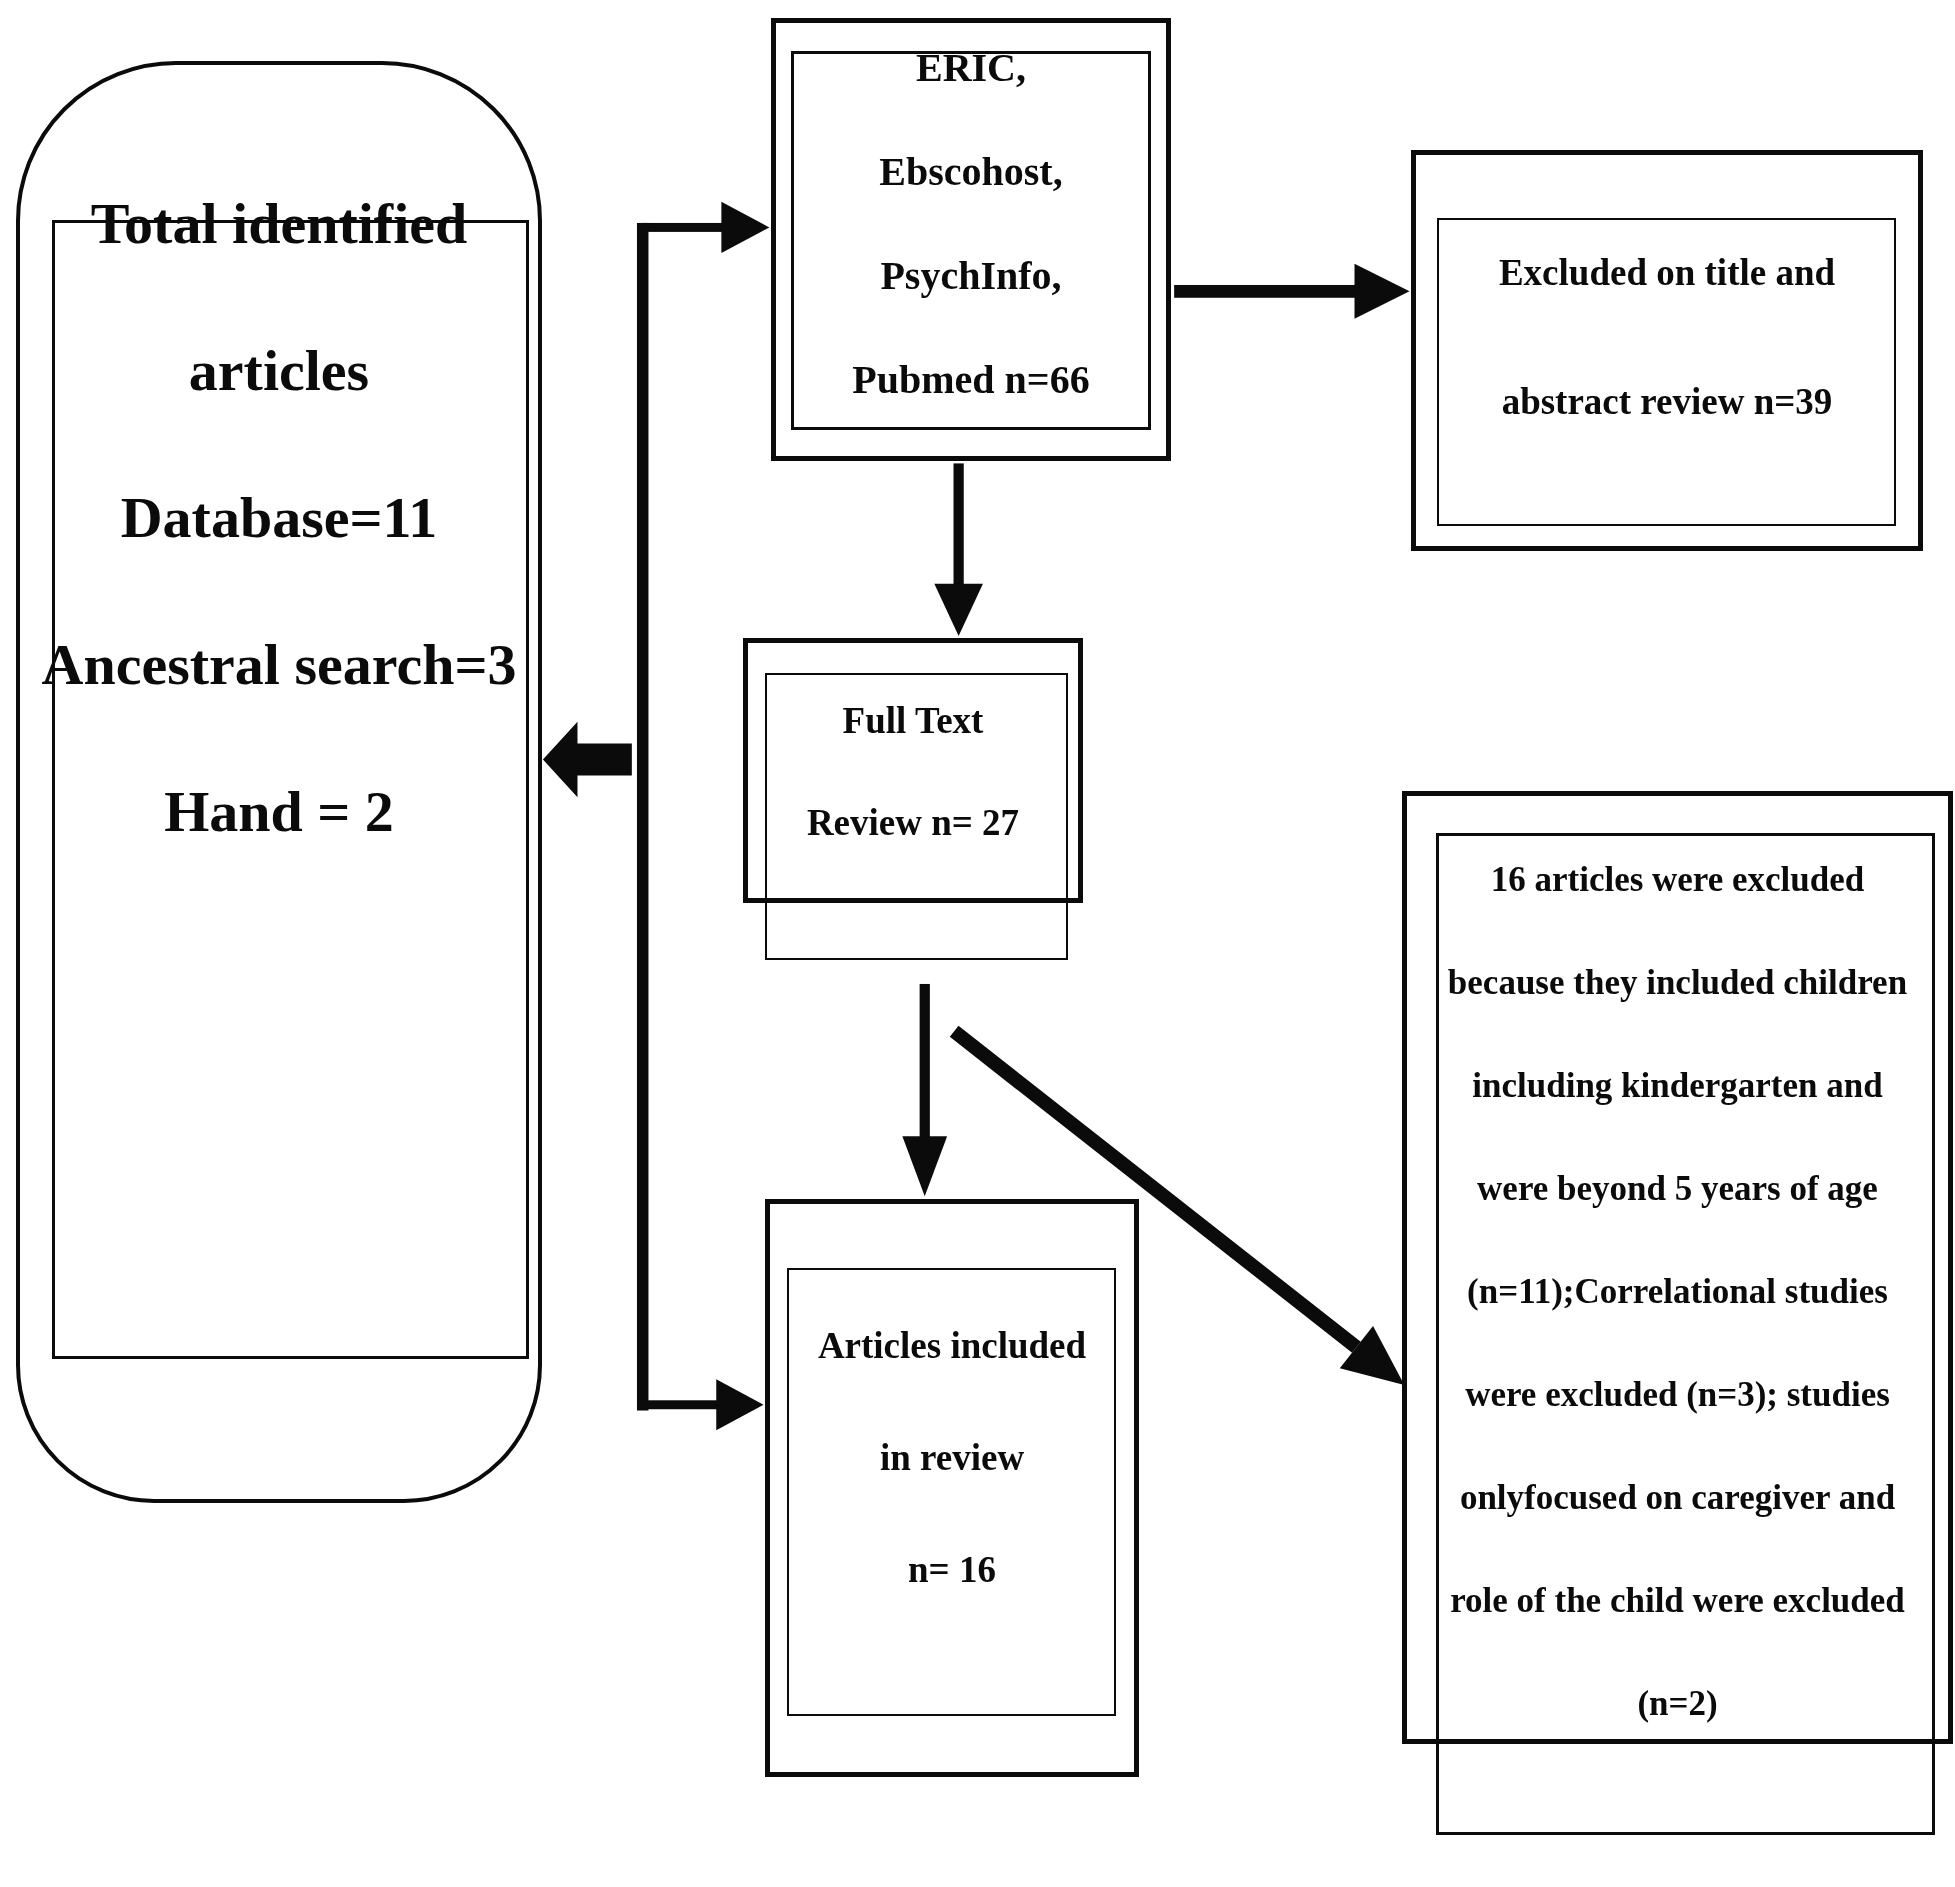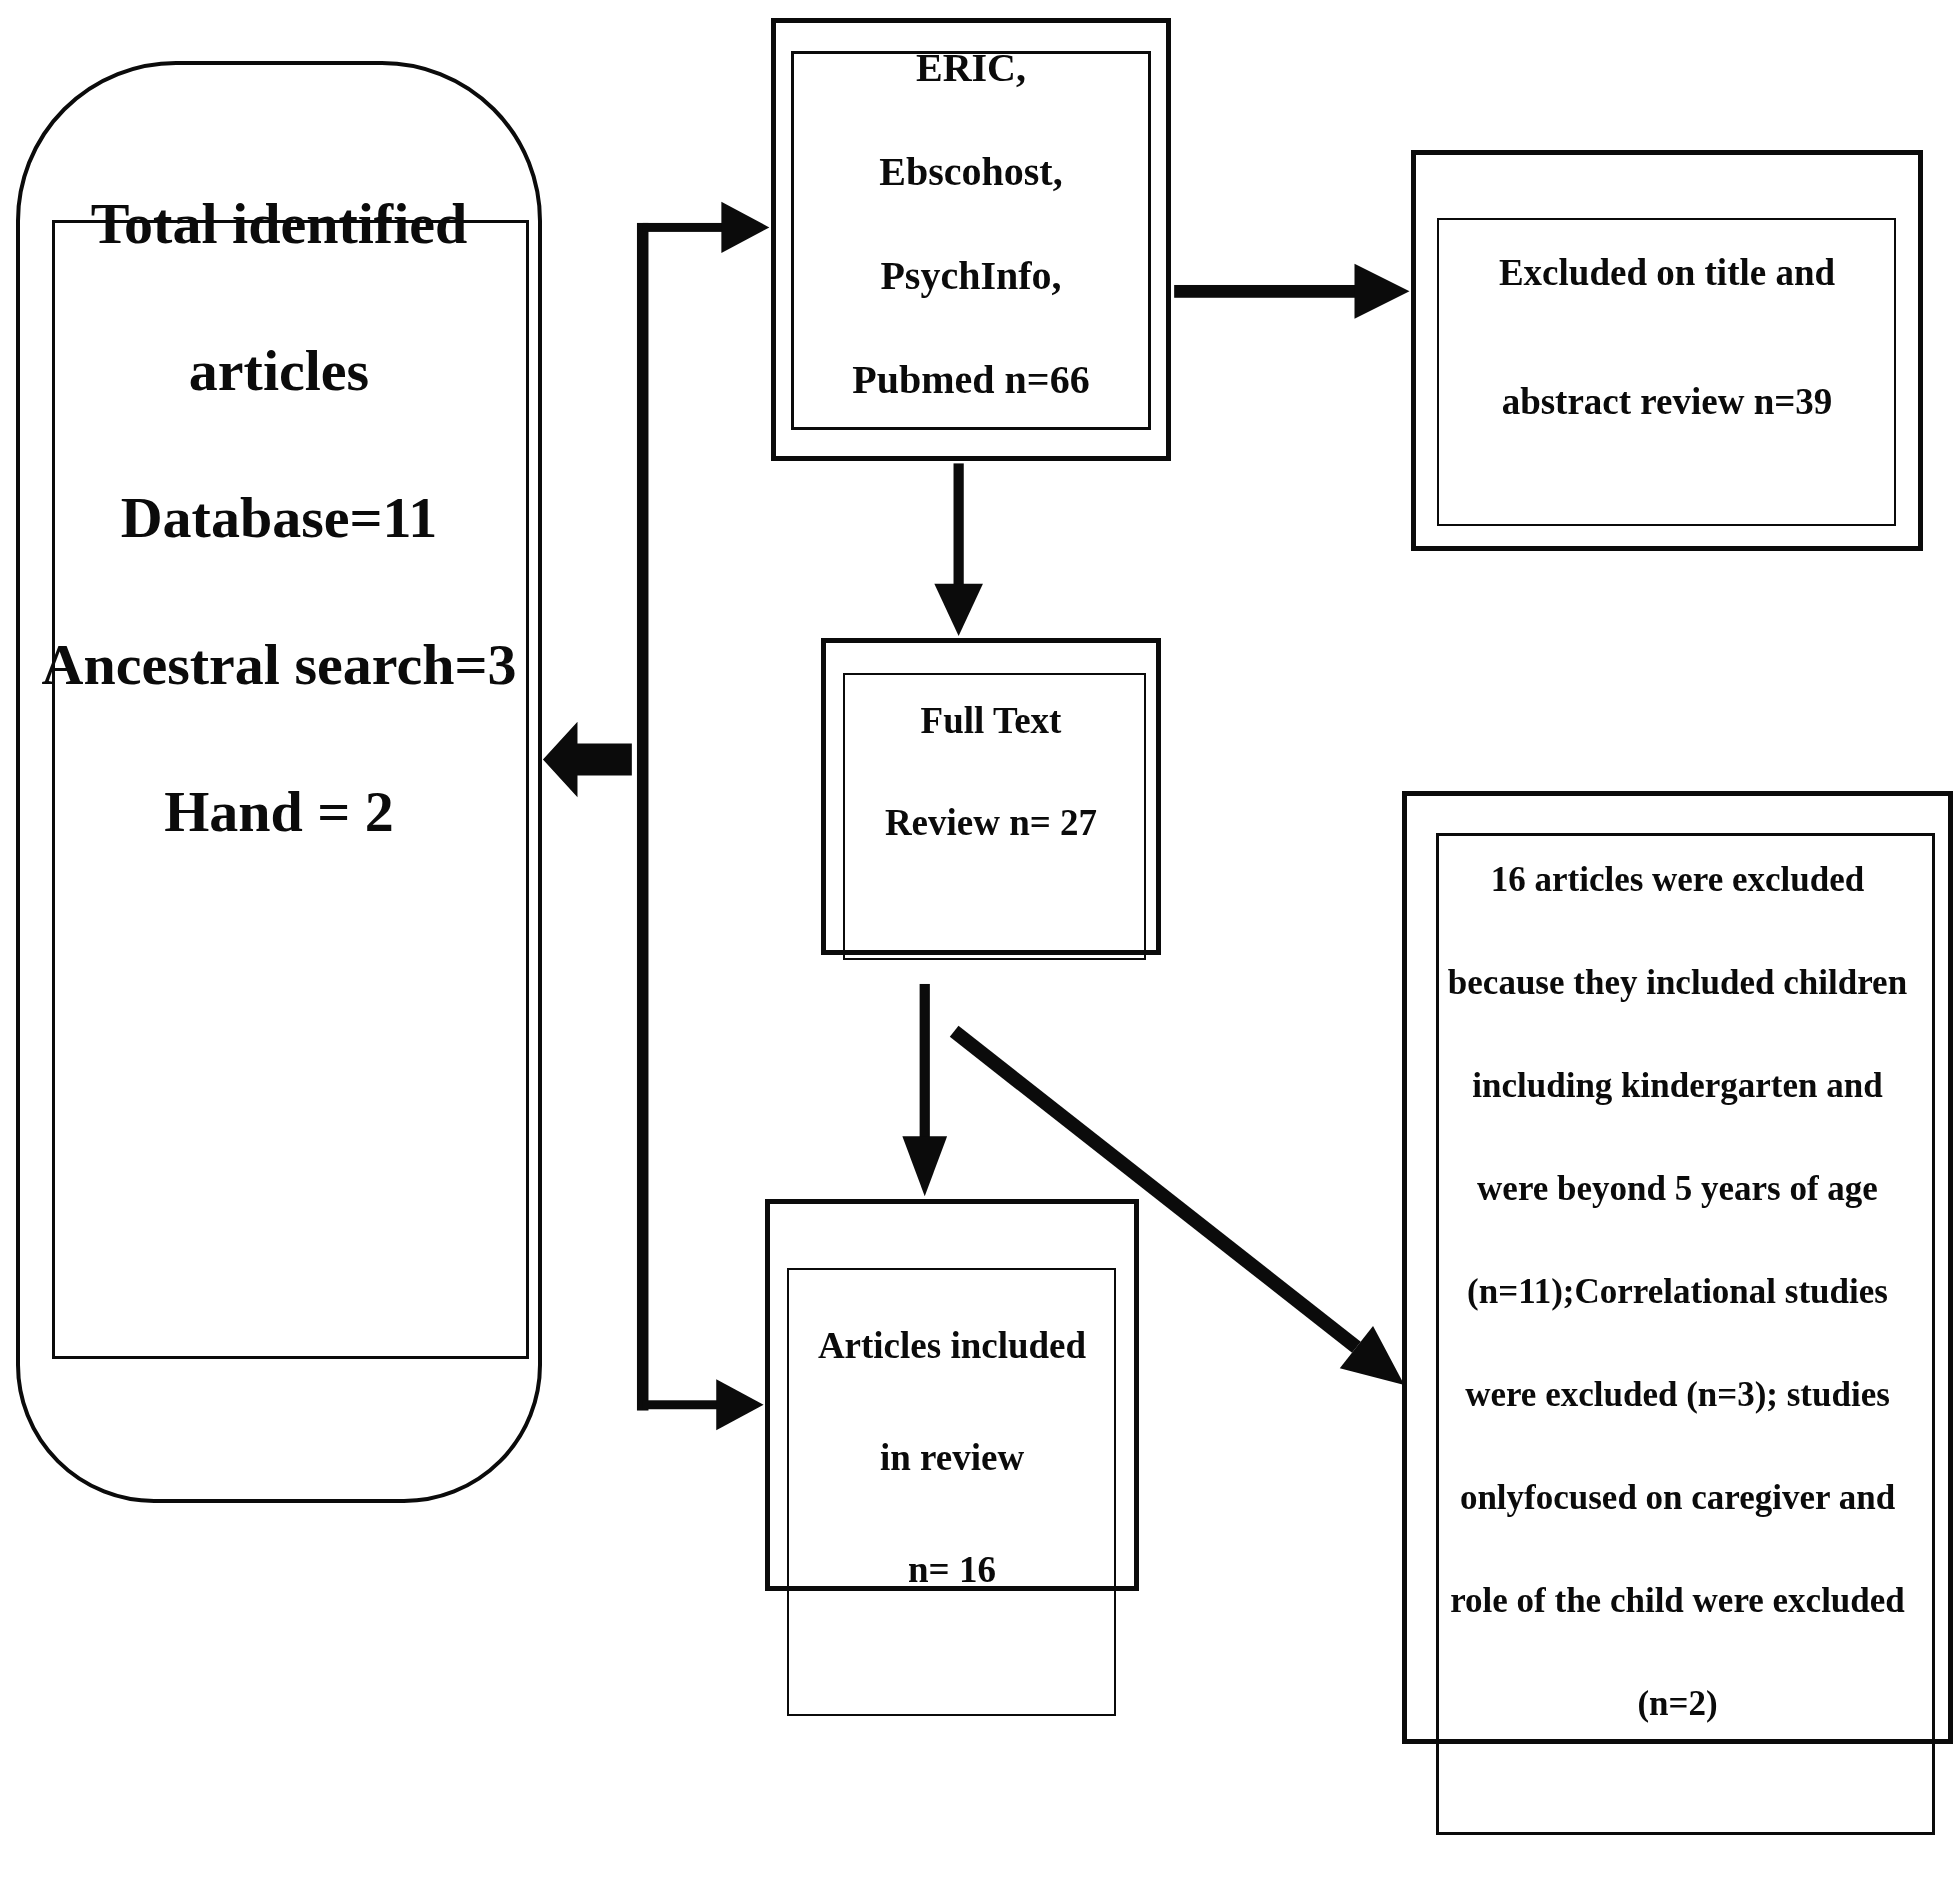--- a/index.html
+++ b/index.html
@@ -23,26 +23,26 @@
   #box-databases{left:771px;top:18px;width:400px;height:443px;border-width:5.1px;}
   #box-databases .inner{left:15.4px;top:28px;width:360px;height:379px;border-width:3.2px;}
   #box-databases .lines{padding-top:19px;row-gap:53px;font-size:40px;}
 
   
   #box-excluded{left:1411px;top:150px;width:512px;height:401px;border-width:5.1px;}
   #box-excluded .inner{left:21px;top:63px;width:459px;height:308px;border-width:2.6px;}
   #box-excluded .lines{padding-top:92px;row-gap:78px;font-size:37px;}
 
   
-  #box-fulltext{left:821px;top:638px;width:340px;height:317px;border-width:5.1px;}
+  #box-fulltext{left:743px;top:638px;width:340px;height:265px;border-width:5.1px;}
   #box-fulltext .inner{left:16.6px;top:30px;width:303px;height:287px;border-width:2.6px;}
   #box-fulltext .lines{padding-top:52px;row-gap:51px;font-size:37px;}
 
   
-  #box-included{left:765px;top:1199px;width:374px;height:392px;border-width:5.1px;}
+  #box-included{left:765px;top:1199px;width:374px;height:578px;border-width:5.1px;}
   #box-included .inner{left:16.6px;top:64px;width:329px;height:448px;border-width:2.6px;}
   #box-included .lines{padding-top:116px;row-gap:61px;font-size:37px;}
 
   
   #box-tallexcluded{left:1402px;top:791px;width:551px;height:953px;border-width:5.8px;}
   #box-tallexcluded .inner{left:29px;top:37px;width:499px;height:1002px;border-width:3.2px;}
   #box-tallexcluded .lines{padding-top:58px;row-gap:52px;font-size:35px;}
 
   #arrows{position:absolute;left:0;top:0;width:1955px;height:1888px;pointer-events:none;}
   #arrows *{stroke-linecap:butt;}

